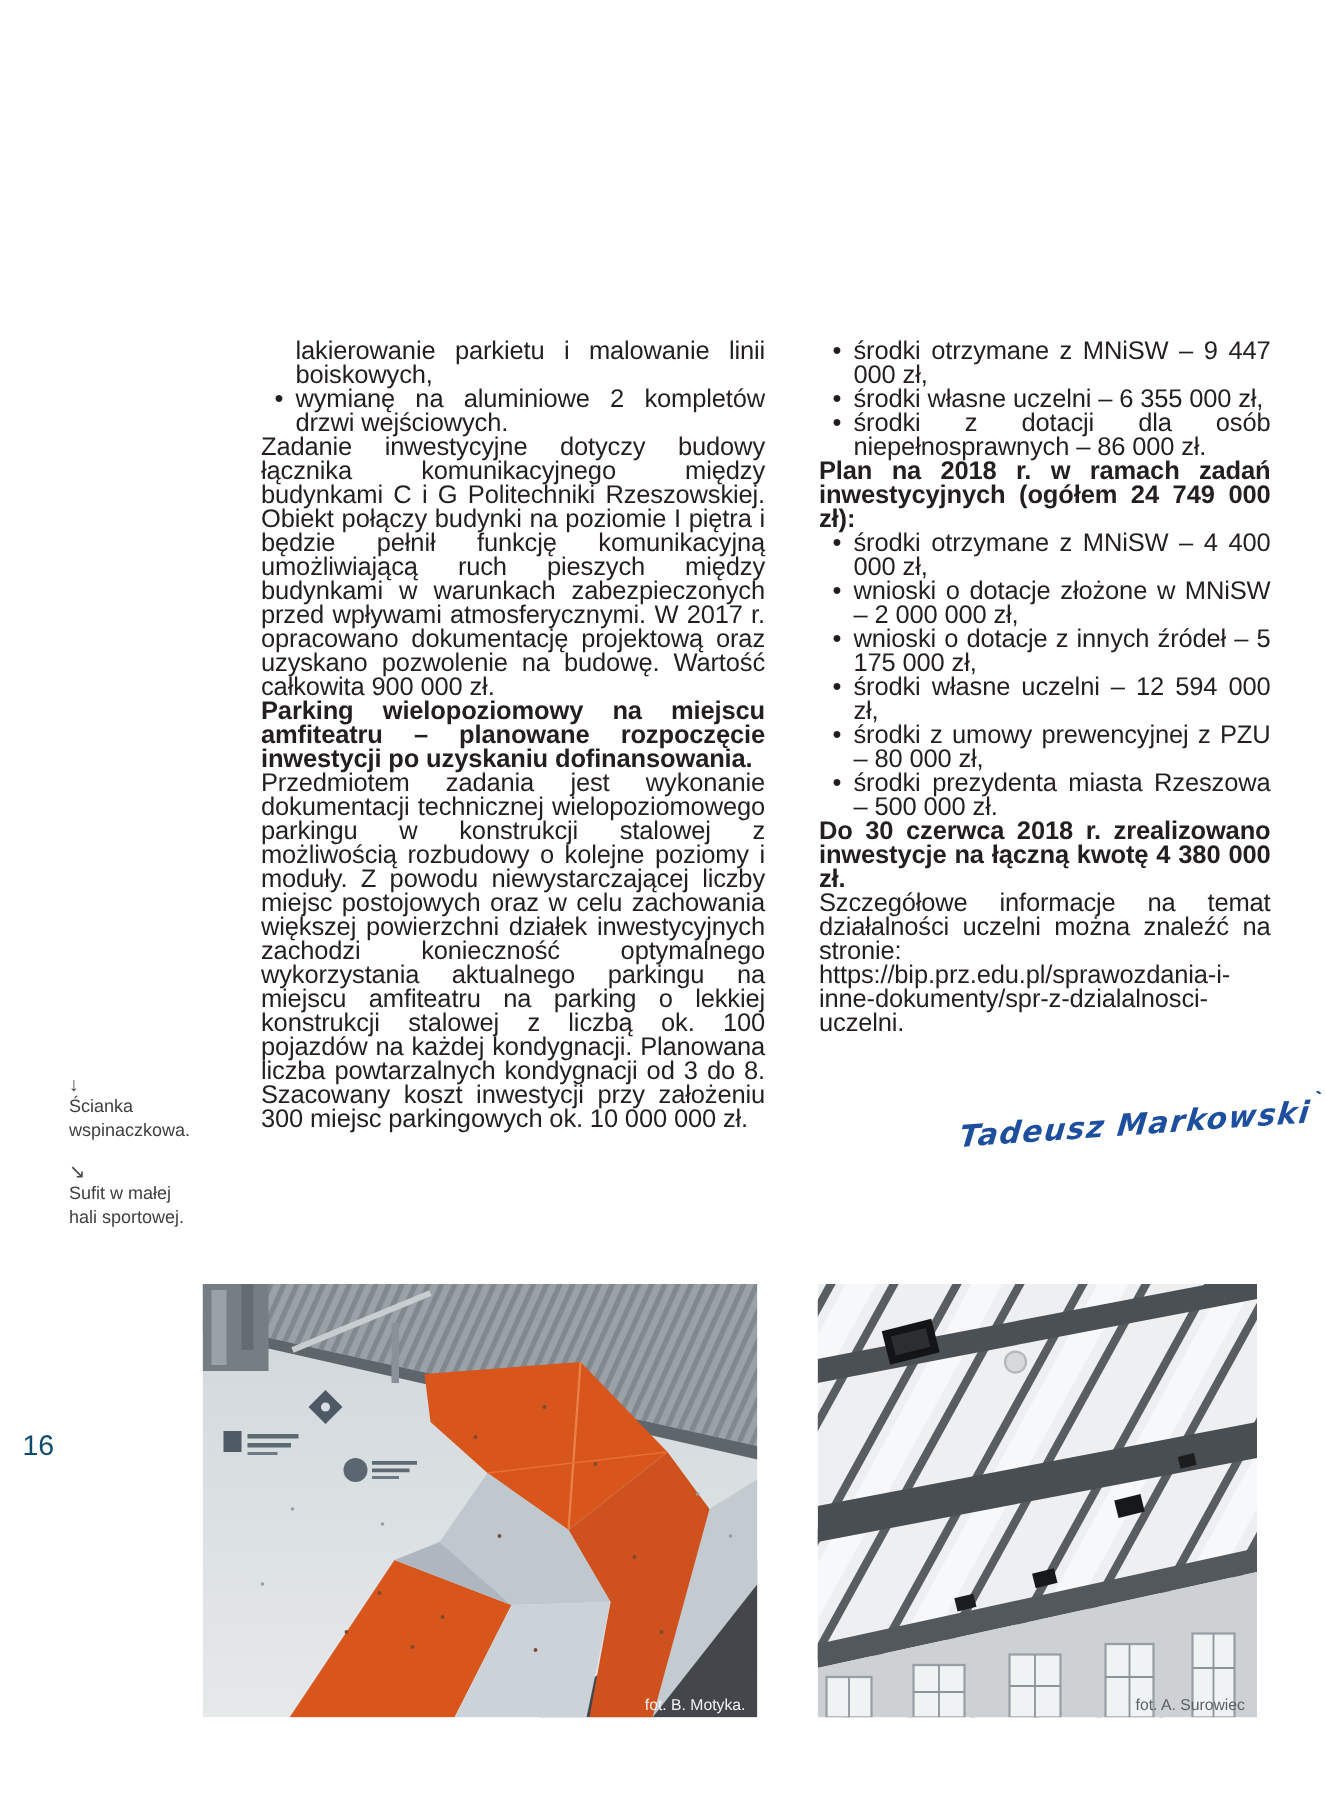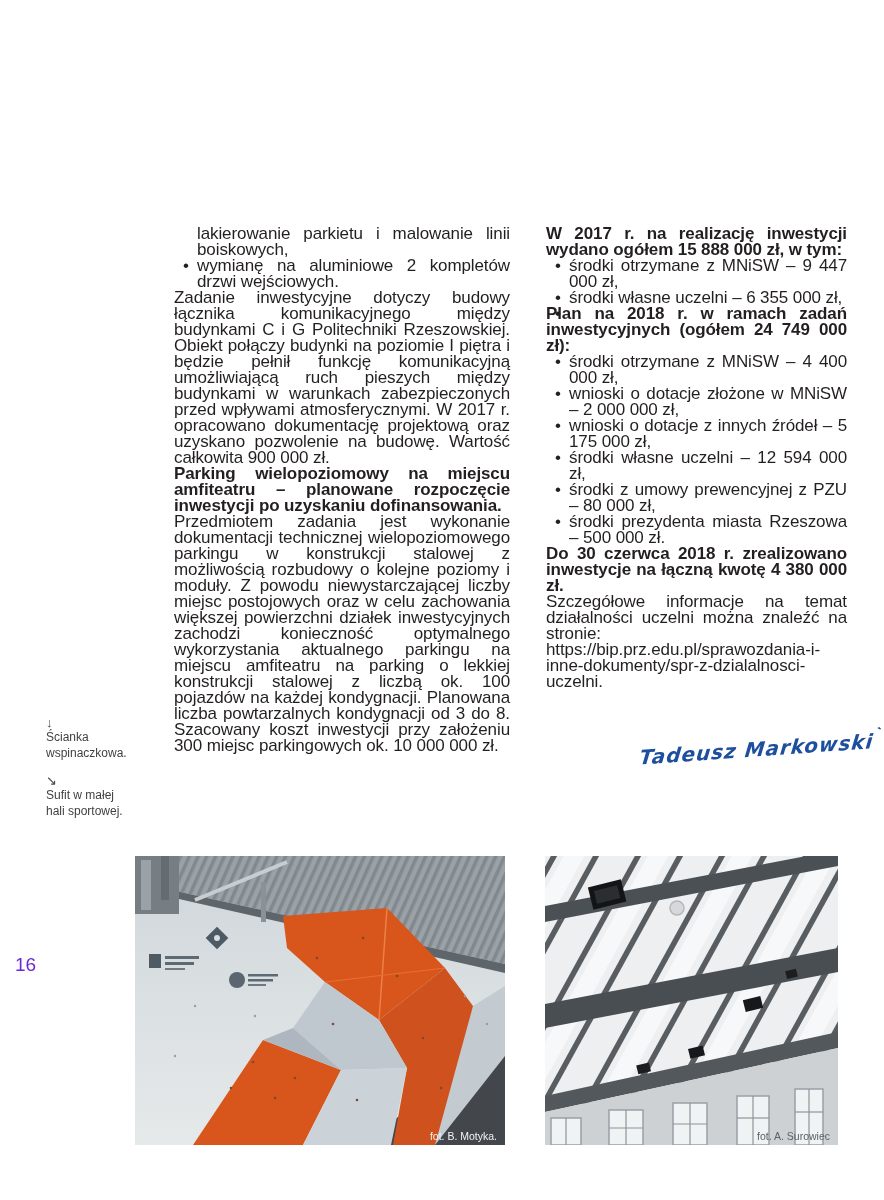--- a/index.html
+++ b/index.html
@@ -12,21 +12,21 @@
   .col p{margin:0;}
   .heading{font-weight:bold;margin-top:13px;}
   .summary{font-weight:bold;margin-top:13px;}
   .info{margin-top:15px;}
   .li{position:relative;padding-left:23px;}
   .li .bullet{position:absolute;left:9px;top:0;}
   
   .margin-notes{position:absolute;left:46px;top:716px;font-size:12px;line-height:15.5px;color:#3f3f3f;}
   .margin-note{margin:0 0 13px 0;}
   .m-arrow{font-size:13px;display:block;line-height:14px;color:#4a4a4a;}
-  .page-number{position:absolute;left:15px;top:954px;font-size:19px;color:#6d28d9;}
+  .page-number{position:absolute;left:15px;top:954px;font-size:19px;color:#0c4a6e;}
   
   .signature{position:absolute;left:638px;top:738px;width:220px;height:52px;
              transform:rotate(-4deg) skewX(-10deg);color:#1e4f9e;
              font-family:"DejaVu Sans",sans-serif;font-style:italic;font-weight:bold;
              font-size:20px;letter-spacing:1px;white-space:nowrap;}
   .signature .flourish{display:inline-block;transform:translate(2px,-10px) rotate(-20deg);font-size:14px;}
   
   .photo{position:absolute;top:856px;height:289px;overflow:hidden;}
   .photo-left{left:135px;width:370px;}
   .photo-right{left:545px;width:293px;}
@@ -62,31 +62,31 @@
       <span>wymianę na aluminiowe 2 kompletów drzwi wejściowych.</span>
     </div>
 
     <p>Zadanie inwestycyjne dotyczy budowy łącznika komunikacyjnego między budynkami C i G Politechniki Rzeszowskiej. Obiekt połączy budynki na poziomie I piętra i będzie pełnił funkcję komunikacyjną umożliwiającą ruch pieszych między budynkami w warunkach zabezpieczonych przed wpływami atmosferycznymi. W 2017 r. opracowano dokumentację projektową oraz uzyskano pozwolenie na budowę. Wartość całkowita 900 000 zł.</p>
 
     <p class="heading">Parking wielopoziomowy na miejscu amfiteatru – planowane rozpoczęcie inwestycji po uzyskaniu dofinansowania.</p>
     <p>Przedmiotem zadania jest wykonanie dokumentacji technicznej wielopoziomowego parkingu w konstrukcji stalowej z możliwością rozbudowy o kolejne poziomy i moduły. Z powodu niewystarczającej liczby miejsc postojowych oraz w celu zachowania większej powierzchni działek inwestycyjnych zachodzi konieczność optymalnego wykorzystania aktualnego parkingu na miejscu amfiteatru na parking o lekkiej konstrukcji stalowej z liczbą ok. 100 pojazdów na każdej kondygnacji. Planowana liczba powtarzalnych kondygnacji od 3 do 8. Szacowany koszt inwestycji przy założeniu 300 miejsc parkingowych ok. 10 000 000 zł.</p>
   </div>
 
   <div class="col col-right">
-    <p class="heading" style="margin-top:0;">W 2017 r. na realizację inwestycji wydano ogółem 15 888 000 zł, w tym:</p>
     <div class="li">
       <span class="bullet">•</span>
       <span>środki otrzymane z MNiSW – 9 447 000 zł,</span>
     </div>
     <div class="li">
       <span class="bullet">•</span>
       <span>środki własne uczelni – 6 355 000 zł,</span>
     </div>
     <div class="li">
       <span class="bullet">•</span>
+      <span>środki z dotacji dla osób niepełnosprawnych – 86 000 zł.</span>
     </div>
 
     <p class="heading">Plan na 2018 r. w ramach zadań inwestycyjnych (ogółem 24 749 000 zł):</p>
     <div class="li">
       <span class="bullet">•</span>
       <span>środki otrzymane z MNiSW – 4 400 000 zł,</span>
     </div>
     <div class="li">
       <span class="bullet">•</span>
       <span>wnioski o dotacje złożone w MNiSW – 2 000 000 zł,</span>

